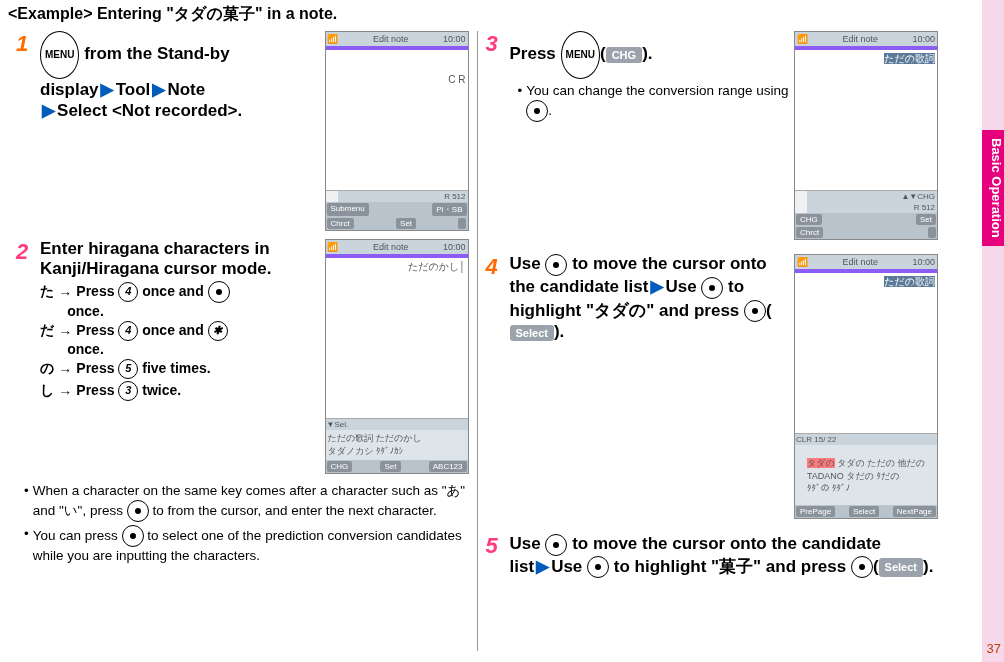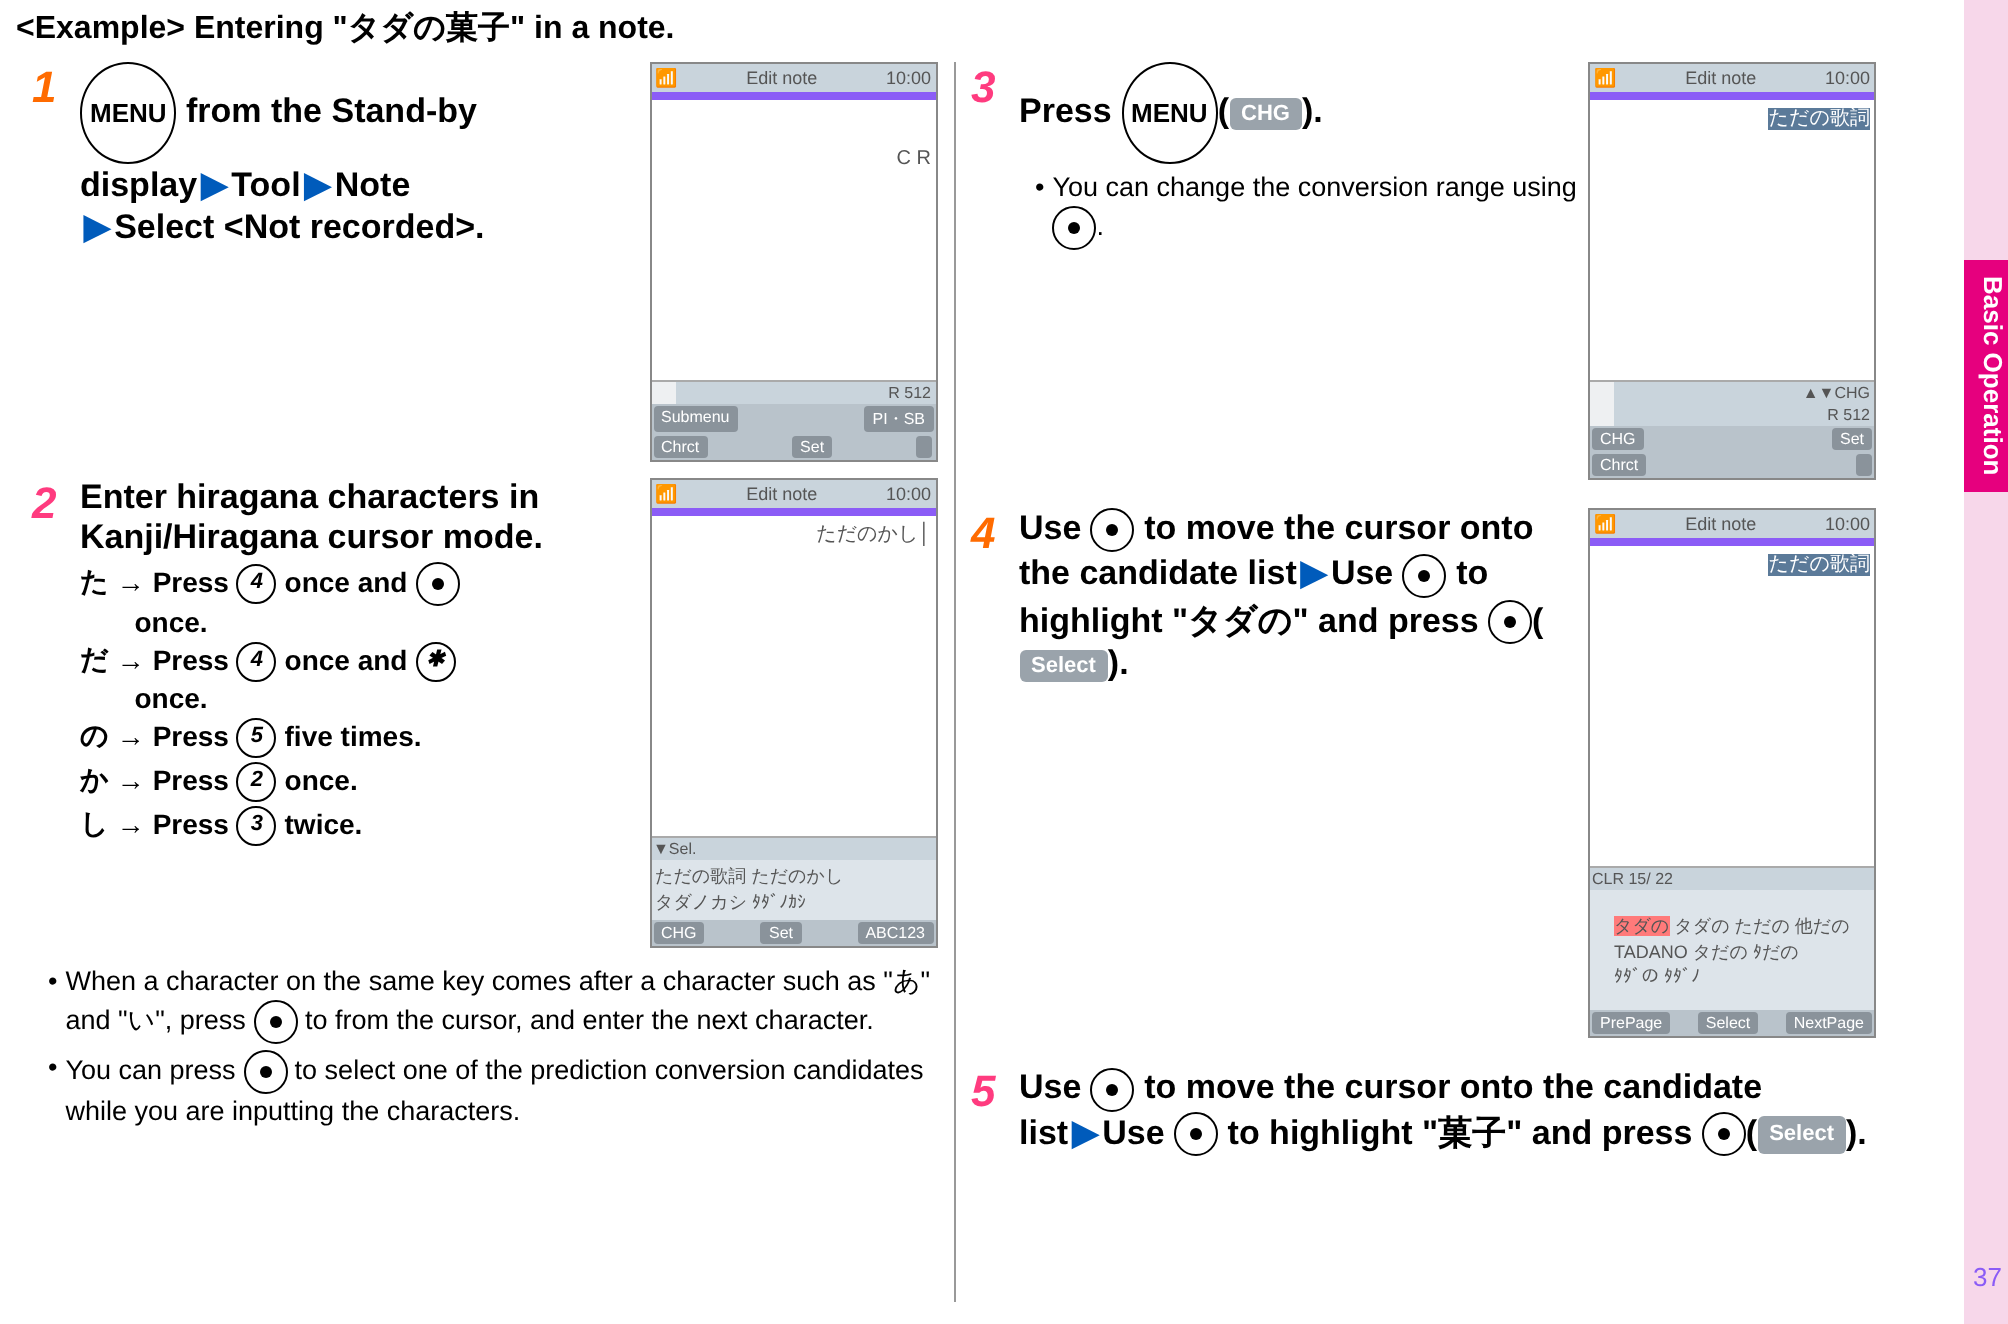--- a/index.html
+++ b/index.html
@@ -1,32 +1,32 @@
 <!DOCTYPE html>
 <html><head>
 <meta charset="utf-8">
 <style>
   html,body{margin:0;padding:0;font-family:Arial,Helvetica,sans-serif;width:1004px;height:662px;position:relative;background:#fff;color:#000;}
   .page{display:flex;height:100%;}
   .side-tab{position:absolute;right:0;top:0;width:22px;height:100%;background:#f7d7ea;}
   .side-tab .label{position:absolute;top:130px;right:0;width:22px;background:#e6007e;color:#fff;font-size:13px;font-weight:bold;writing-mode:vertical-rl;text-align:center;padding:8px 0;}
-  .page-num{position:absolute;right:3px;bottom:16px;font-size:13px;color:#8b5cf6;}
+  .page-num{position:absolute;right:3px;bottom:6px;font-size:13px;color:#c2410c;}
   .content{padding:4px 28px 4px 8px;width:974px;box-sizing:border-box;}
   .title{font-weight:bold;font-size:16px;margin:0 0 6px 0;}
   .cols{display:flex;height:620px;}
   .col{width:50%;padding:0 8px;box-sizing:border-box;position:relative;}
   .divider{width:1px;background:#999;}
   .step{display:flex;margin-bottom:8px;}
   .stepnum{font-family:"Arial Black",Arial;font-size:22px;font-weight:900;font-style:italic;width:24px;flex-shrink:0;}
   
   .num1{color:#ff6b00;} .num2{color:#ff3b7f;} .num3{color:#ff3b7f;} .num4{color:#ff6b00;} .num5{color:#ff3b7f;}
   .stepbody{flex:1;font-size:15px;line-height:1.35;}
   .instr{font-weight:bold;font-size:17px;}
   .arrow{color:#005bbb;font-weight:bold;margin:0 2px;}
-  .btn-oval{display:inline-block;border:1.3px solid #000;border-radius:50%/50%;font-size:13px;padding:18px 4px;vertical-align:middle;line-height:1;font-weight:bold;}
+  .btn-oval{display:inline-block;border:1.3px solid #000;border-radius:50%/50%;font-size:10px;padding:18px 4px;vertical-align:middle;line-height:1;font-weight:bold;}
   .btn-round{display:inline-block;border:1.3px solid #000;border-radius:50%;width:18px;height:18px;font-size:11px;text-align:center;line-height:16px;vertical-align:middle;font-style:italic;font-weight:bold;}
   .btn-nav{display:inline-block;border:1.3px solid #000;border-radius:50%;width:20px;height:20px;position:relative;vertical-align:middle;}
   .btn-nav .dot{position:absolute;width:6px;height:6px;background:#000;border-radius:50%;left:7px;top:7px;}
   .btn-soft{display:inline-block;background:#9aa3ab;color:#fff;font-size:11px;padding:2px 6px;border-radius:3px;vertical-align:middle;font-weight:bold;}
   .bullet{display:flex;margin:3px 0 3px 8px;font-size:13.5px;line-height:1.35;}
   .bullet .dot{margin-right:4px;}
   .kana-line{font-size:14px;margin:2px 0;}
   .kana-line .jp{font-weight:bold;}
   .arrow-sm{margin:0 4px;}
   .phone{width:142px;border:1px solid #888;background:#eef0f2;font-size:9px;color:#555;flex-shrink:0;margin-left:4px;}
@@ -79,21 +79,20 @@
           </div>
         </div>
 
         <div class="step step-row">
           <div class="stepnum num2">2</div>
           <div class="step-text">
             <div class="instr">Enter hiragana characters in Kanji/Hiragana cursor mode.</div>
             <div class="kana-line"><span class="jp">た</span><span class="arrow-sm">→</span><b><span>Press </span><span class="btn-round">4</span><span> once and </span><span class="btn-nav"><span class="dot"></span></span><br>&nbsp;&nbsp;&nbsp;&nbsp;&nbsp;&nbsp;<span> once.</span></b></div>
             <div class="kana-line"><span class="jp">だ</span><span class="arrow-sm">→</span><b><span>Press </span><span class="btn-round">4</span><span> once and </span><span class="btn-round">✱</span><br>&nbsp;&nbsp;&nbsp;&nbsp;&nbsp;&nbsp;<span> once.</span></b></div>
             <div class="kana-line"><span class="jp">の</span><span class="arrow-sm">→</span><b><span>Press </span><span class="btn-round">5</span><span> five times.</span></b></div>
-            <div class="kana-line"><span class="jp">か</span><span class="arrow-sm">→</span><b><span>Press </span><span class="btn-round">2</span><span> once.</span></b></div>
             <div class="kana-line"><span class="jp">し</span><span class="arrow-sm">→</span><b><span>Press </span><span class="btn-round">3</span><span> twice.</span></b></div>
           </div>
           <div class="phone phone-tall">
             <div class="bar">
                 <span>📶</span>
                 <span>Edit note</span>
                 <span>10:00</span>
               </div>
             <div class="screen">ただのかし│</div>
             <div style="background:#c9d4dc;font-size:8px;padding:1px;">▼Sel.</div>

